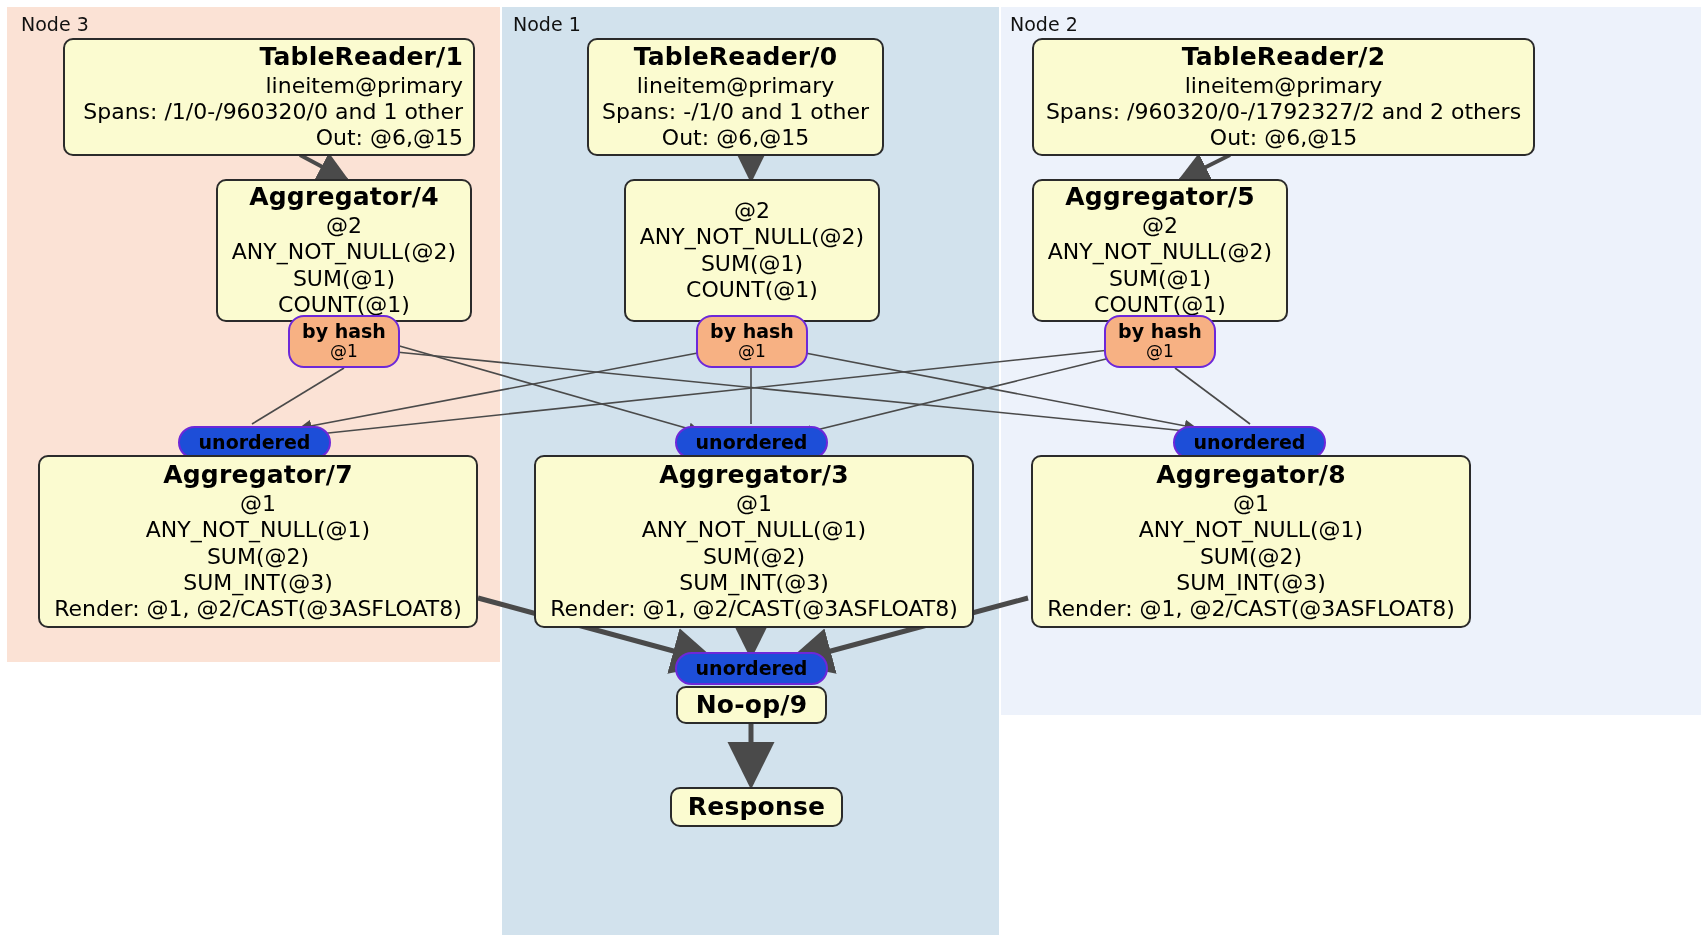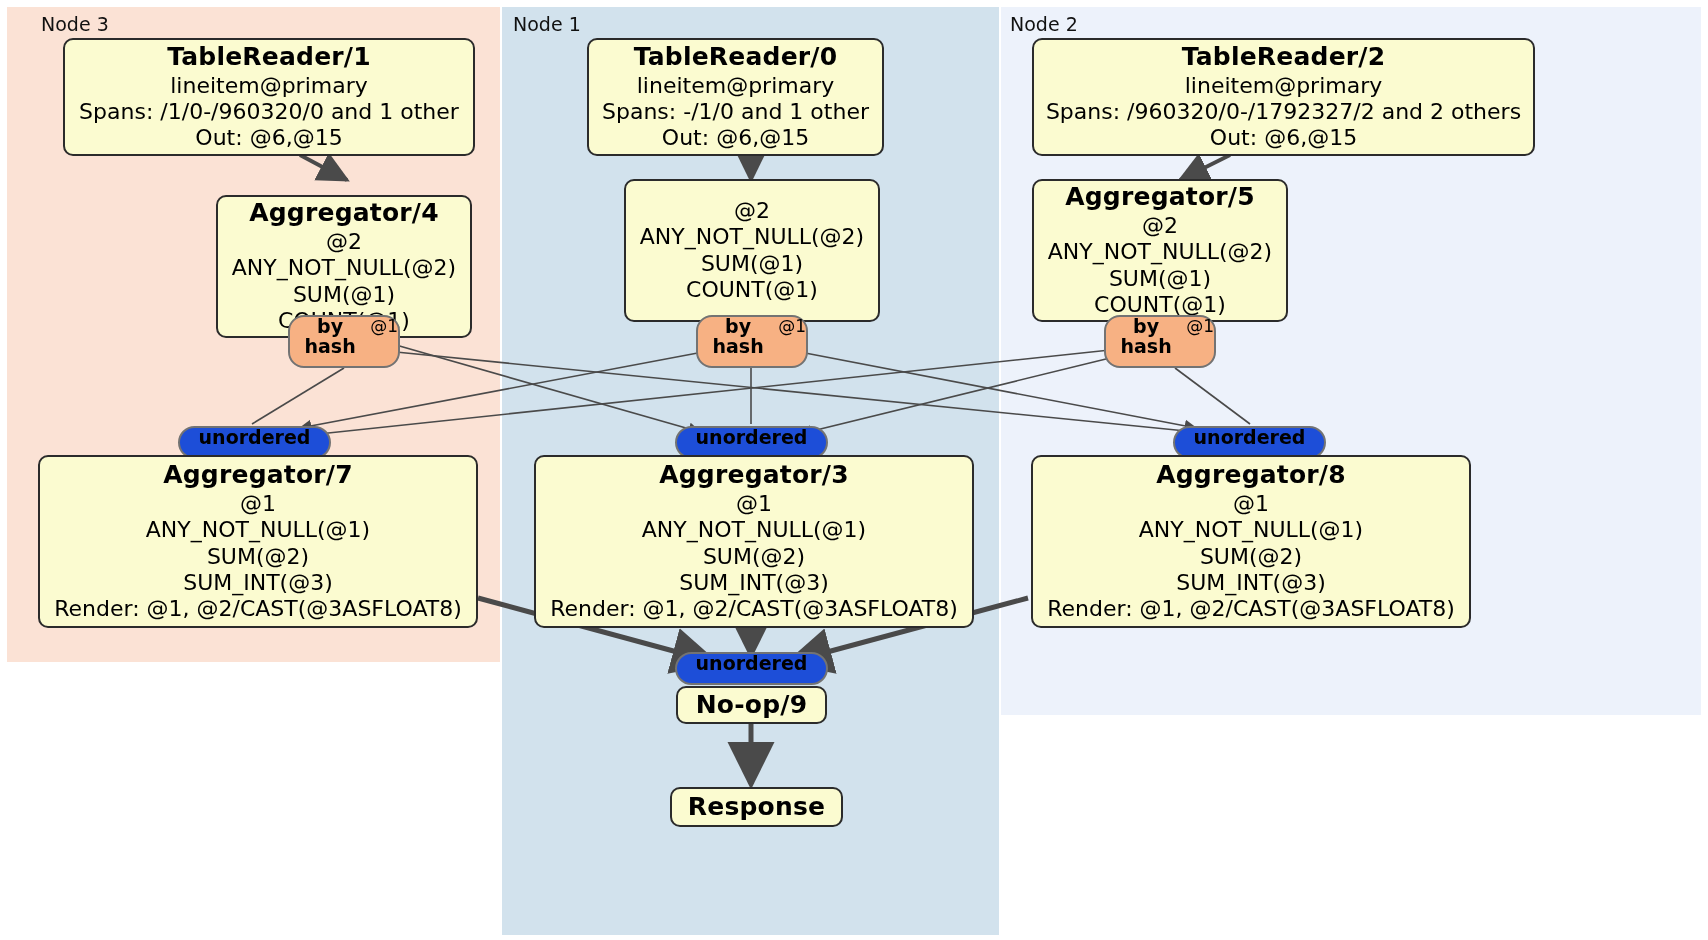--- a/index.html
+++ b/index.html
@@ -27,39 +27,39 @@
     text-align:center;color:#000;
     display:flex;flex-direction:column;justify-content:center;
     padding:6px 10px;
   }
   .proc .title{font-weight:bold;font-size:25px;line-height:1.22;letter-spacing:.2px;}
   .proc .ln{font-size:22px;line-height:1.2;white-space:nowrap;}
 
   
   .pill{
     position:absolute;box-sizing:border-box;
-    border:2px solid #737373;border-radius:18px;
-    display:flex;align-items:flex-start;justify-content:center;
+    border:2px solid #6d28d9;border-radius:18px;
+    display:flex;flex-direction:column;align-items:center;justify-content:center;
     text-align:center;
   }
   .pill.hash{background:#f7b183;border-radius:16px;}
   .pill.sync{background:#1d4ed8;border-radius:20px;}
   .pill .pt{font-weight:bold;font-size:19px;line-height:1.05;color:#000;}
   .pill .ps{font-size:17px;line-height:1.1;color:#000;}
 </style>
 </head>
 <body>
 
 <div id="stage">
 
   <div class="node-panel" style="left:7px;top:7px;width:493px;height:655px;background:#fbe2d5;"></div>
   <div class="node-panel" style="left:502px;top:7px;width:497px;height:928px;background:#d2e2ed;"></div>
   <div class="node-panel" style="left:1001px;top:7px;width:700px;height:708px;background:#edf2fb;"></div>
 
-  <div class="node-label" style="left:21px;top:13px;margin-left:20px;">Node 3</div>
+  <div class="node-label" style="left:21px;top:13px;">Node 3</div>
   <div class="node-label" style="left:513px;top:13px;">Node 1</div>
   <div class="node-label" style="left:1010px;top:13px;">Node 2</div>
 
   <svg id="edges" viewBox="0 0 1708 940" xmlns="http://www.w3.org/2000/svg">
     <defs>
       <marker id="ah" markerWidth="9" markerHeight="9" refX="7.2" refY="4.5" orient="auto" markerUnits="strokeWidth">
         <path d="M0,0.6 L8,4.5 L0,8.4 z" fill="#4a4a4a"></path>
       </marker>
       <marker id="ahs" markerWidth="11" markerHeight="11" refX="8.4" refY="5.5" orient="auto" markerUnits="strokeWidth">
         <path d="M0,0.8 L9.5,5.5 L0,10.2 z" fill="#4a4a4a"></path>
@@ -82,42 +82,42 @@
     <path d="M1110,358 L800,434" stroke="#4a4a4a" stroke-width="1.6" fill="none" marker-end="url(#ah)"></path>
     <path d="M1175,368 L1250,424" stroke="#4a4a4a" stroke-width="1.6" fill="none"></path>
 
     <path d="M478,598 L714,662" stroke="#4a4a4a" stroke-width="5" fill="none" marker-end="url(#ahs)"></path>
     <path d="M751,630 L751,654" stroke="#4a4a4a" stroke-width="5" fill="none" marker-end="url(#ahs)"></path>
     <path d="M1028,598 L790,662" stroke="#4a4a4a" stroke-width="5" fill="none" marker-end="url(#ahs)"></path>
 
     <path d="M751,722 L751,784" stroke="#4a4a4a" stroke-width="5" fill="none" marker-end="url(#ahs)"></path>
   </svg>
 
-  <div class="proc" style="left:63px;top:38px;width:412px;height:118px;">
+  <div class="proc" style="left:63px;top:38px;width:412px;height:118px;align-items:flex-end;">
     <div class="title">TableReader/1</div>
     <div class="ln">lineitem@primary</div>
     <div class="ln">Spans: /1/0-/960320/0 and 1 other</div>
     <div class="ln">Out: @6,@15</div>
   </div>
 
   <div class="proc" style="left:587px;top:38px;width:297px;height:118px;">
     <div class="title">TableReader/0</div>
     <div class="ln">lineitem@primary</div>
     <div class="ln">Spans: -/1/0 and 1 other</div>
     <div class="ln">Out: @6,@15</div>
   </div>
 
   <div class="proc" style="left:1032px;top:38px;width:503px;height:118px;">
     <div class="title">TableReader/2</div>
     <div class="ln">lineitem@primary</div>
     <div class="ln">Spans: /960320/0-/1792327/2 and 2 others</div>
     <div class="ln">Out: @6,@15</div>
   </div>
 
-  <div class="proc" style="left:216px;top:179px;width:256px;height:143px;margin-top:16px;">
+  <div class="proc" style="left:216px;top:179px;width:256px;height:143px;">
     <div class="title">Aggregator/4</div>
     <div class="ln">@2</div>
     <div class="ln">ANY_NOT_NULL(@2)</div>
     <div class="ln">SUM(@1)</div>
     <div class="ln">COUNT(@1)</div>
   </div>
 
   <div class="proc" style="left:624px;top:179px;width:256px;height:143px;">
     <div class="ln">@2</div>
     <div class="ln">ANY_NOT_NULL(@2)</div>

